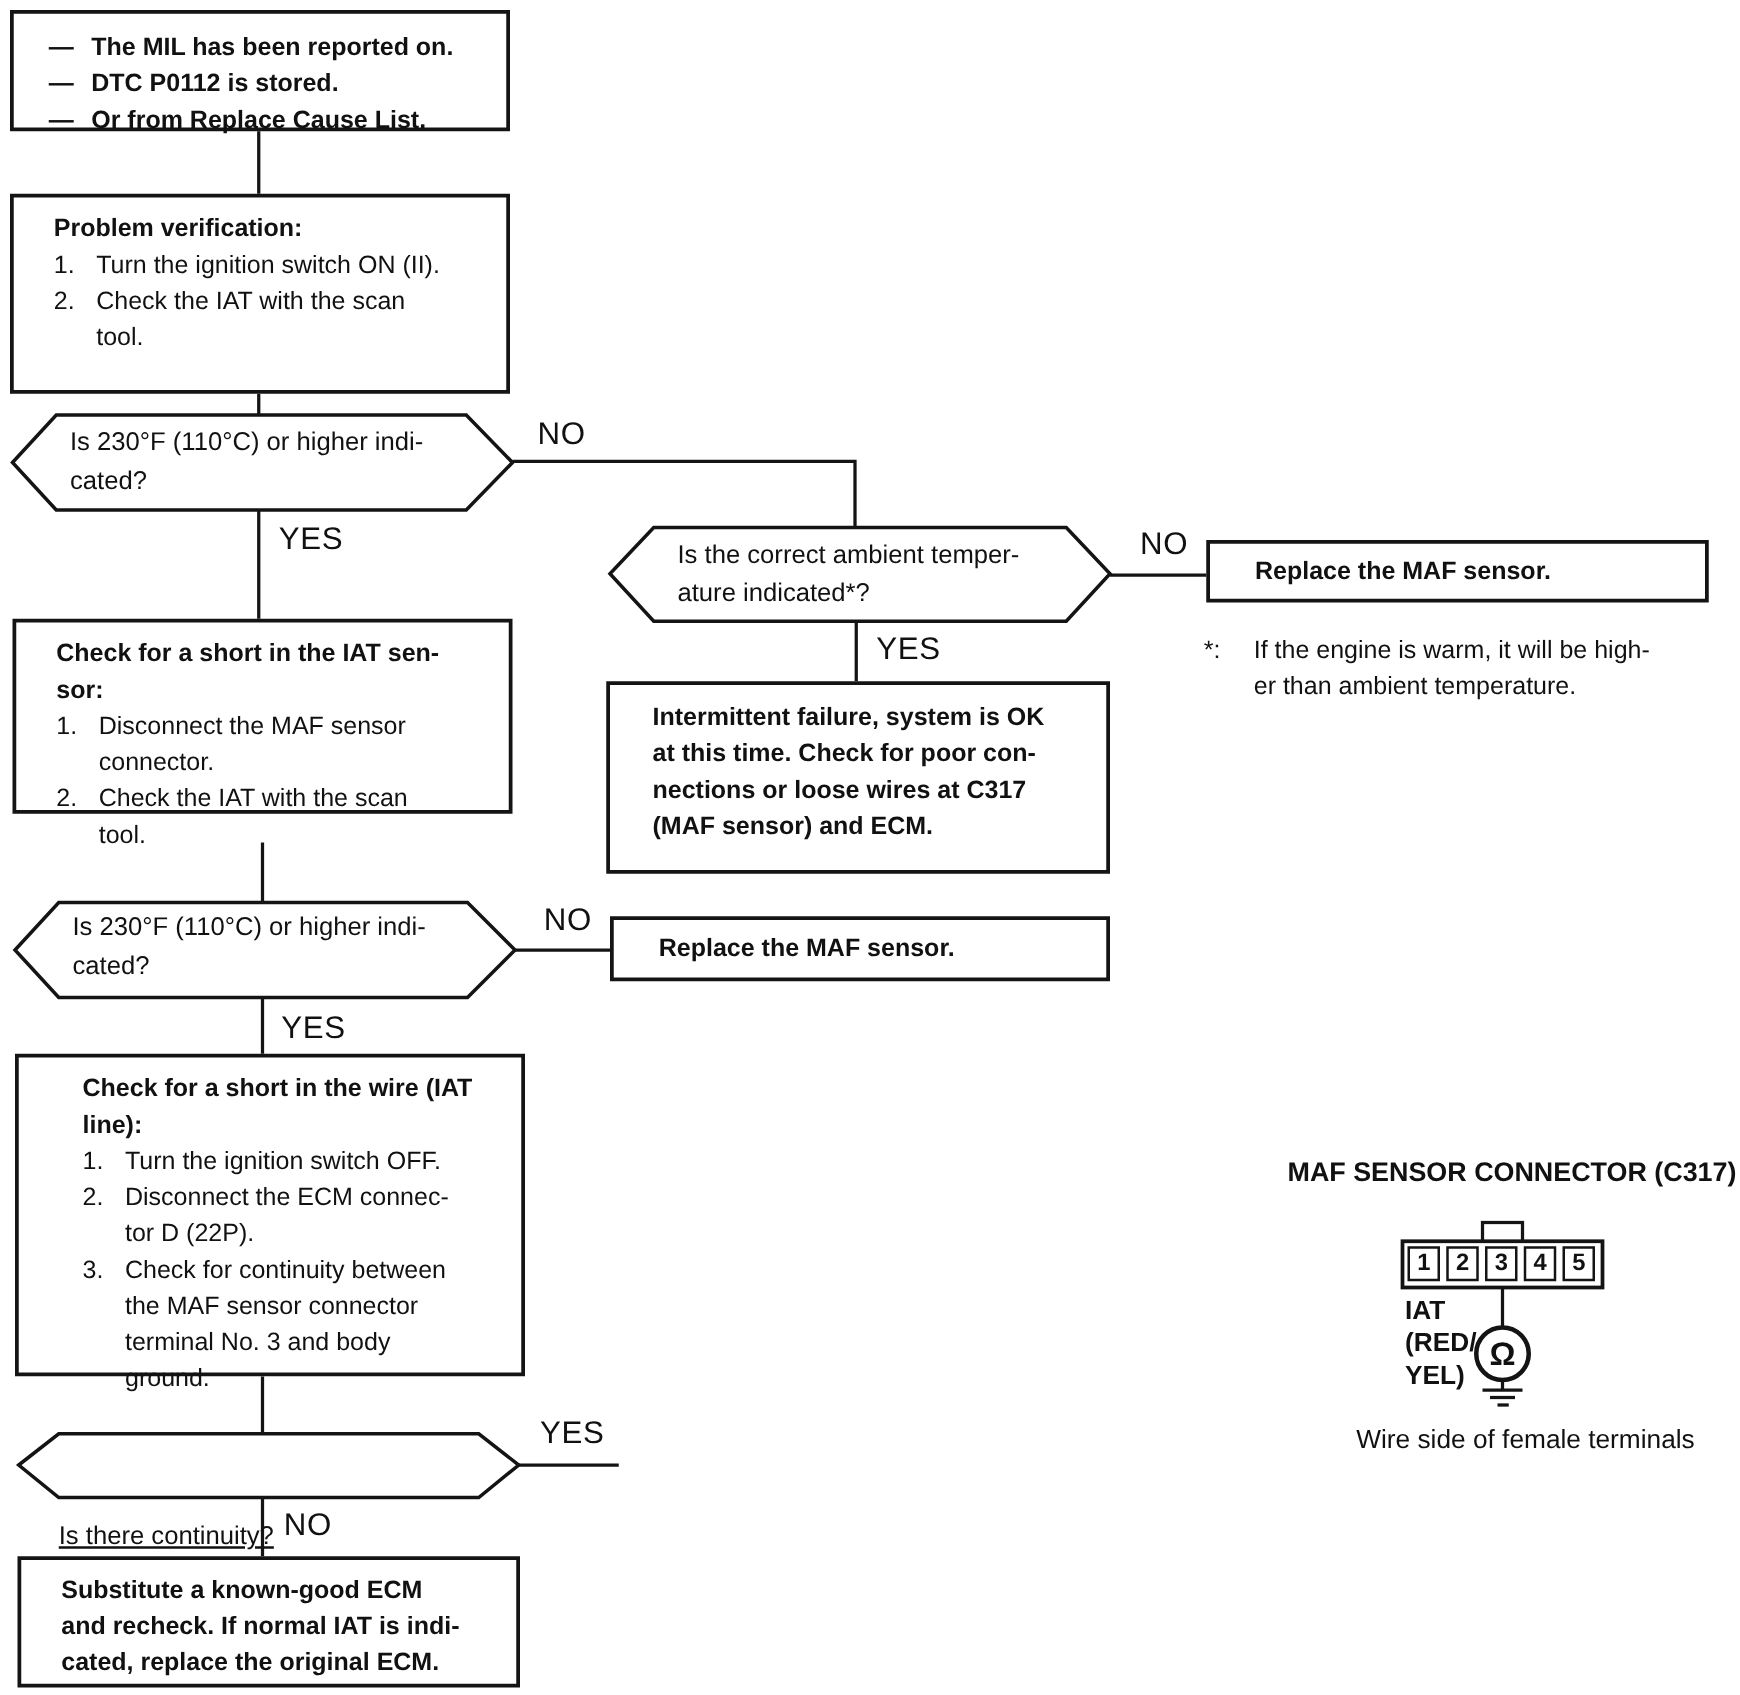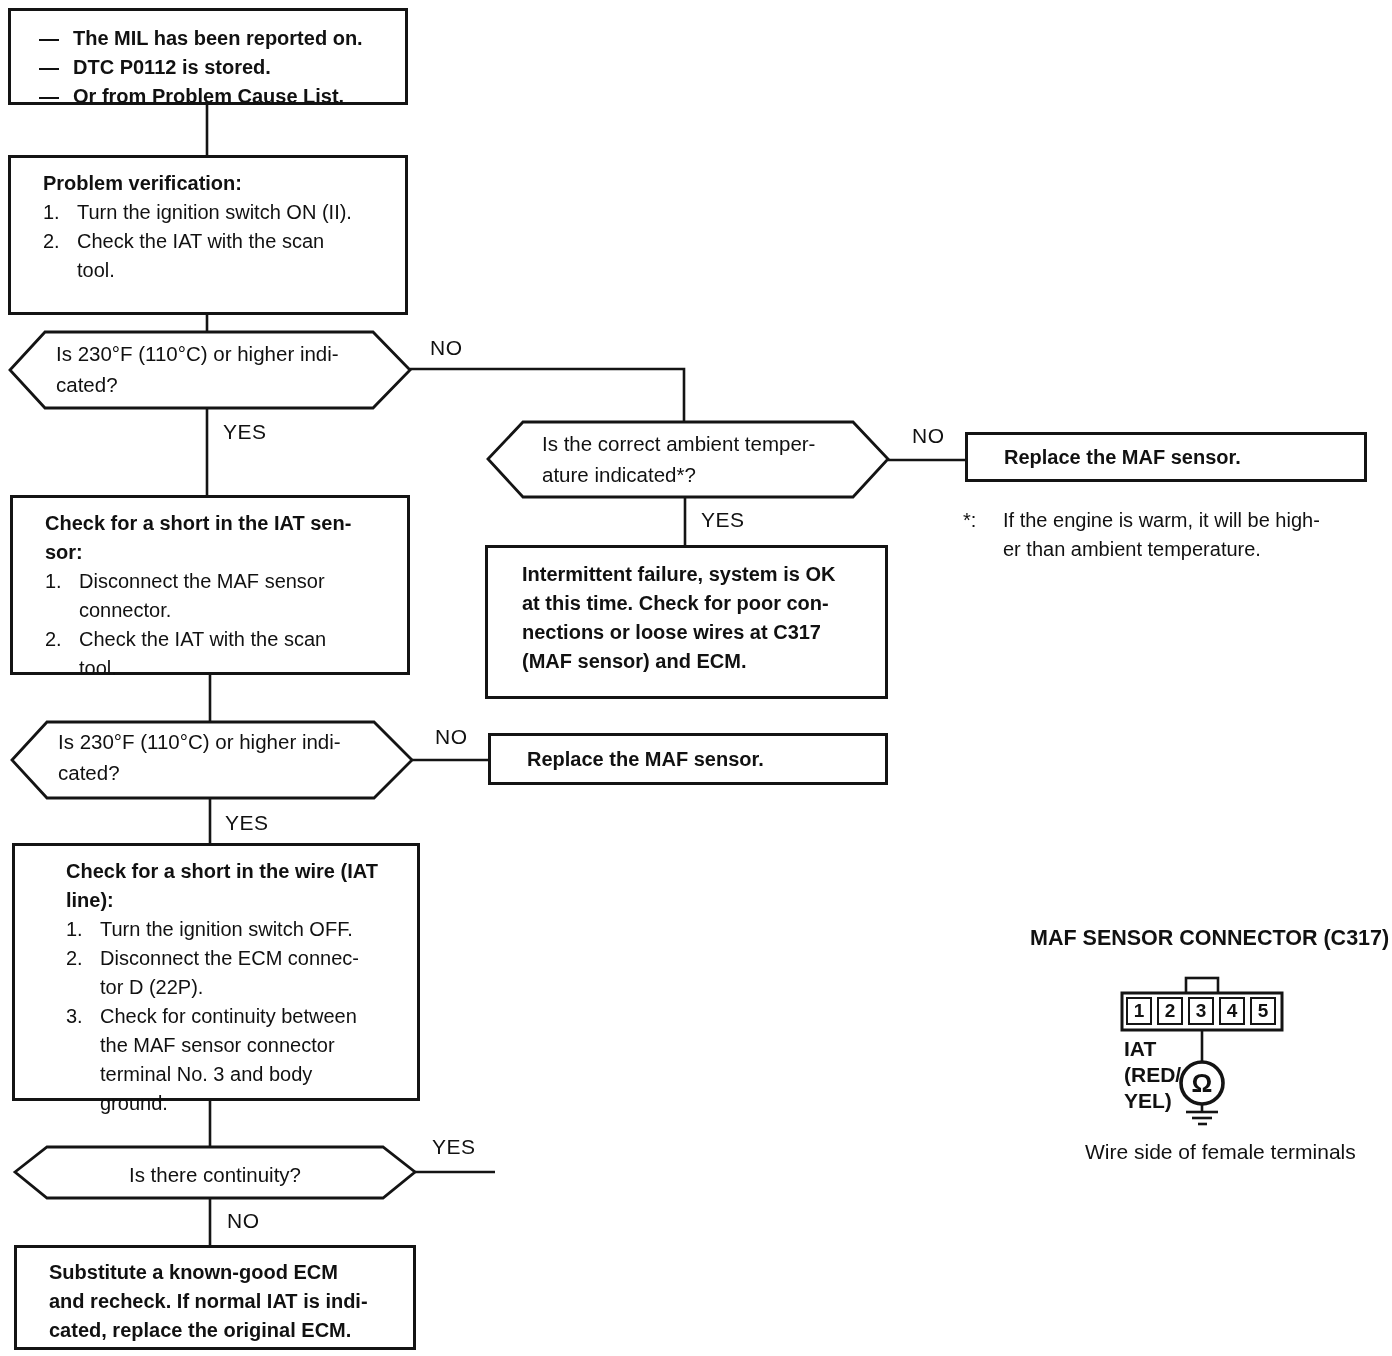--- a/index.html
+++ b/index.html
@@ -8,21 +8,21 @@
     font-family:"Liberation Sans","DejaVu Sans",sans-serif;color:#111;
     -webkit-font-smoothing:antialiased;
   }
   svg.layer{position:absolute;left:0;top:0;z-index:1;}
   .node{position:absolute;z-index:2;box-sizing:border-box;background:#fff;border:3px solid #141414;}
   .plain{position:absolute;z-index:3;background:transparent;border:none;}
   .pre{white-space:pre-line;}
   .b{font-weight:700;}
   .txt20{font-size:20px;line-height:29px;}
   .hexTxt{position:absolute;z-index:3;font-size:20.5px;line-height:31px;white-space:pre-line;}
-  .edgeLbl{position:absolute;z-index:3;font-size:21px;line-height:21px;letter-spacing:.5px;}
+  .edgeLbl{position:absolute;z-index:3;font-size:25px;line-height:21px;letter-spacing:.5px;}
   .step{display:flex;align-items:flex-start;}
   .step .num{width:34px;flex:0 0 34px;}
   .startrow{display:flex;align-items:flex-start;}
   .startrow .dash{width:34px;flex:0 0 34px;}
   .cellrow{position:absolute;z-index:3;display:flex;gap:5px;}
   .cell{width:22px;height:24px;border:2px solid #141414;background:#fff;
         display:flex;align-items:center;justify-content:center;
         font-size:19px;font-weight:700;}
 </style>
 </head>
@@ -69,21 +69,21 @@
     <div class="startrow">
       <span class="dash">—</span>
       <span>The MIL has been reported on.</span>
     </div>
     <div class="startrow">
       <span class="dash">—</span>
       <span>DTC P0112 is stored.</span>
     </div>
     <div class="startrow">
       <span class="dash">—</span>
-      <span>Or from Problem Cause List.</span>
+      <span>Or from Replace Cause List.</span>
     </div>
   </div>
 
   <div class="node txt20" style="left:8px;top:155px;width:400px;height:160px;padding:11px 8px 0 32px;">
     <div class="b">Problem verification:</div>
     <div class="step">
       <span class="num">1.</span>
       <span class="pre">Turn the ignition switch ON (II).</span>
     </div>
     <div class="step">
@@ -109,21 +109,21 @@
 er than ambient temperature.</span>
   </div>
 
   <div class="node txt20 b" style="left:485px;top:545px;width:403px;height:154px;padding:12px 8px 0 34px;">
     <div class="pre">Intermittent failure, system is OK
 at this time. Check for poor con-
 nections or loose wires at C317
 (MAF sensor) and ECM.</div>
   </div>
 
-  <div class="node txt20" style="left:10px;top:495px;width:400px;height:180px;padding:11px 8px 0 32px;">
+  <div class="node txt20" style="left:10px;top:495px;width:400px;height:156px;padding:11px 8px 0 32px;">
     <div class="b pre">Check for a short in the IAT sen-
 sor:</div>
     <div class="step">
       <span class="num">1.</span>
       <span class="pre">Disconnect the MAF sensor
 connector.</span>
     </div>
     <div class="step">
       <span class="num">2.</span>
       <span class="pre">Check the IAT with the scan
@@ -152,21 +152,21 @@
     </div>
     <div class="step">
       <span class="num">3.</span>
       <span class="pre">Check for continuity between
 the MAF sensor connector
 terminal No. 3 and body
 ground.</span>
     </div>
   </div>
 
-  <div class="hexTxt" style="left:47px;top:1159px;width:336px;text-align:center;">Is there continuity?</div>
+  <div class="hexTxt" style="left:47px;top:1213px;width:336px;text-align:left;text-decoration:underline;">Is there continuity?</div>
 
 
   <div class="node txt20 b" style="left:14px;top:1245px;width:402px;height:105px;padding:10px 26px 0 32px;">
     <div class="pre">Substitute a known-good ECM
 and recheck. If normal IAT is indi-
 cated, replace the original ECM.</div>
   </div>
 
   <div class="edgeLbl" style="left:430px;top:337px;">NO</div>
   <div class="edgeLbl" style="left:223px;top:421px;">YES</div>

